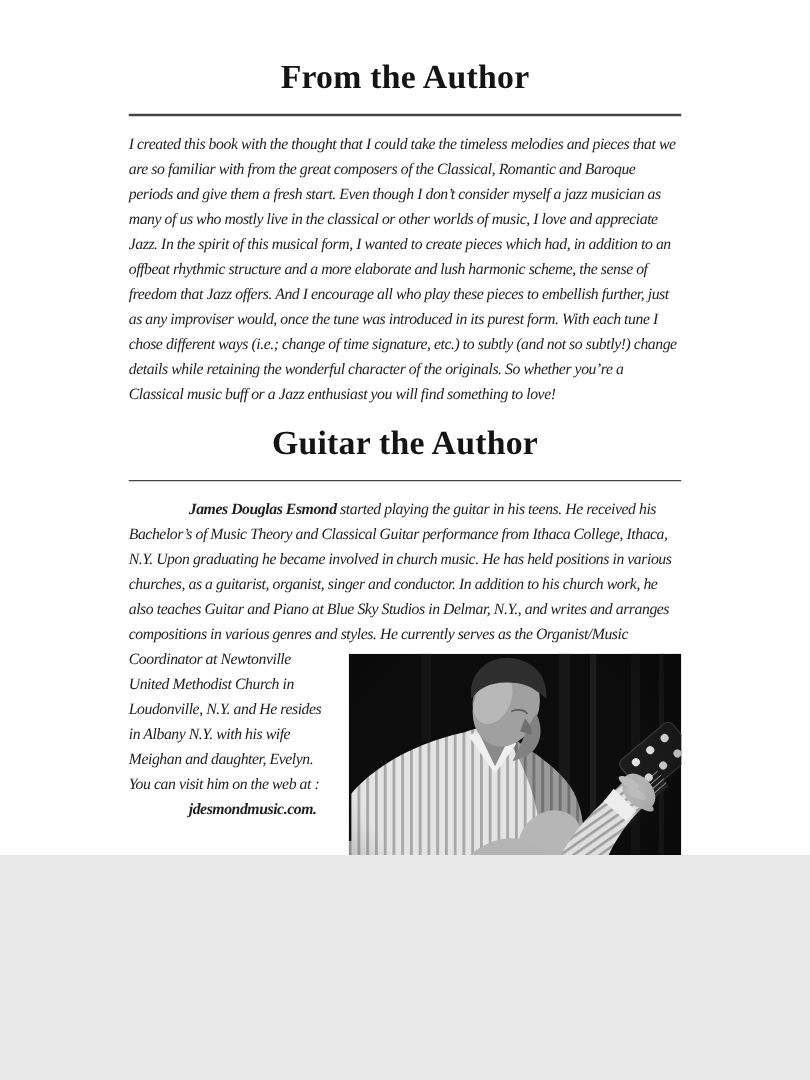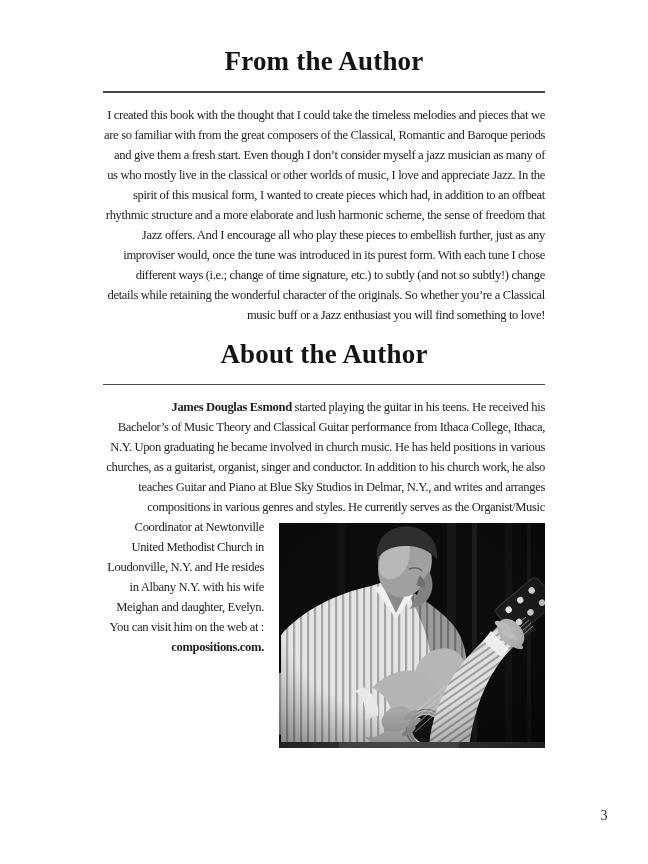--- a/index.html
+++ b/index.html
@@ -1,18 +1,18 @@
 <!DOCTYPE html>
 <html><head>
 <meta charset="utf-8">
 <style>
   html,body { margin:0; padding:0; background:#e9e9e9; }
   .page {
     position:relative;
-    width:648px; height:864px;
+    width:648px; height:684px;
     margin:0 auto;
     background:#ffffff;
     overflow:hidden;
     font-family:"Liberation Serif", serif;
   }
   .content {
     position:absolute;
     left:103px; top:46px;
     width:442px;
   }
@@ -29,21 +29,22 @@
     height:1.5px;
     background:#454545;
     margin:14px 0 0 0;
   }
   .body-text {
     margin:12px 0 0 0;
     font-size:12.6px;
     line-height:20px;
     letter-spacing:-0.35px;
     color:#1e1e1e;
-    text-align:right;
+    text-align:left;
+    font-style:italic;
   }
   .about-title { margin-top:14px; }
   .bold { font-weight:bold;margin-left:48px; }
   .photo {
     float:right;
     width:266px; height:225px;
     margin:6px 0 8px 15px;
   }
   .photo svg { display:block; width:266px; height:225px; }
   .page-number {
@@ -58,21 +59,21 @@
 </head>
 <body>
 
 <div class="page">
   <div class="content">
 
     <h1 class="section-title">From the Author</h1>
     <div class="divider"></div>
     <p class="body-text">I created this book with the thought that I could take the timeless melodies and pieces that we are so familiar with from the great composers of the Classical, Romantic and Baroque periods and give them a fresh start. Even though I don’t consider myself a jazz musician as many of us who mostly live in the classical or other worlds of music, I love and appreciate Jazz. In the spirit of this musical form, I wanted to create pieces which had, in addition to an offbeat rhythmic structure and a more elaborate and lush harmonic scheme, the sense of freedom that Jazz offers. And I encourage all who play these pieces to embellish further, just as any improviser would, once the tune was introduced in its purest form. With each tune I chose different ways (i.e.; change of time signature, etc.)  to subtly (and not so subtly!)  change details while retaining the wonderful character of the originals.  So whether you’re a Classical music buff or a Jazz enthusiast you will find something to love!</p>
 
-    <h1 class="section-title about-title">About the Author</h1>
+    <h1 class="section-title about-title">Guitar the Author</h1>
     <div class="divider"></div>
 
     <p class="body-text">
       <span class="bold">James Douglas Esmond</span><span> started playing the guitar in his teens. He received his Bachelor’s of Music Theory and Classical Guitar performance from Ithaca College, Ithaca, N.Y. Upon graduating he became involved in church music. He has held positions in various churches, as a guitarist, organist, singer and conductor. In addition to his church work, he also teaches Guitar and Piano at Blue Sky Studios in Delmar, N.Y., and writes and arranges compositions in various genres and styles. He currently </span><span class="photo">
           <svg viewBox="0 0 266 225" xmlns="http://www.w3.org/2000/svg">
           <defs>
             <pattern id="st" width="7" height="7" patternUnits="userSpaceOnUse">
               <rect width="7" height="7" fill="#e4e4e4"></rect>
               <rect width="2.2" height="7" fill="#a6a6a6"></rect>
             </pattern>
@@ -157,18 +158,18 @@
             <ellipse cx="118" cy="196" rx="16" ry="12" transform="rotate(-25 118 196)" fill="#a6a6a6"></ellipse>
             <ellipse cx="132" cy="192" rx="8" ry="3.2" transform="rotate(-35 132 192)" fill="#9c9c9c"></ellipse>
             <ellipse cx="135" cy="200" rx="8" ry="3.2" transform="rotate(-35 135 200)" fill="#9c9c9c"></ellipse>
             <ellipse cx="130" cy="208" rx="8" ry="3.2" transform="rotate(-35 130 208)" fill="#949494"></ellipse>
           </g>
 
           <rect y="219" width="266" height="6" fill="#3c3c3c"></rect>
           <rect y="219" x="60" width="120" height="6" fill="#565656"></rect>
           <rect width="266" height="225" fill="url(#vig)"></rect>
         </svg>
-        </span><span>serves as the Organist/Music Coordinator at Newtonville United Methodist Church in Loudonville, N.Y. and He resides in Albany N.Y. with his wife Meighan and daughter, Evelyn. You can visit him on the web at : </span><span class="bold">compositions.com.</span>
+        </span><span>serves as the Organist/Music Coordinator at Newtonville United Methodist Church in Loudonville, N.Y. and He resides in Albany N.Y. with his wife Meighan and daughter, Evelyn. You can visit him on the web at : </span><span class="bold">jdesmondmusic.com.</span>
     </p>
   </div>
 
   <div class="page-number">3</div>
 </div>
 
 </body></html>

